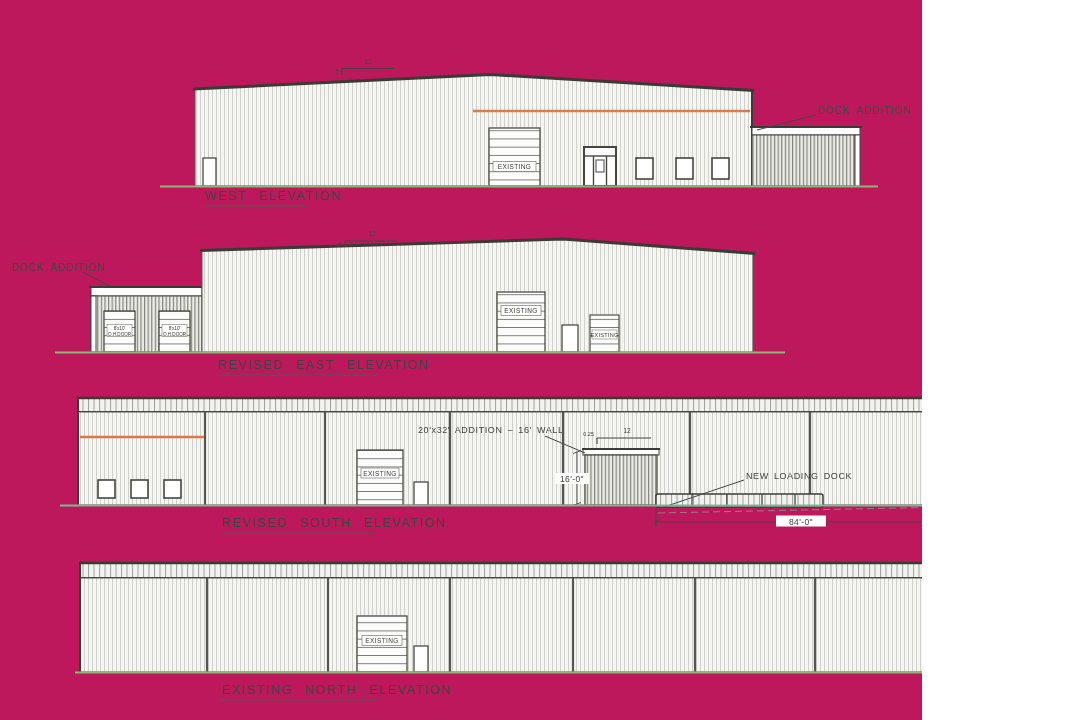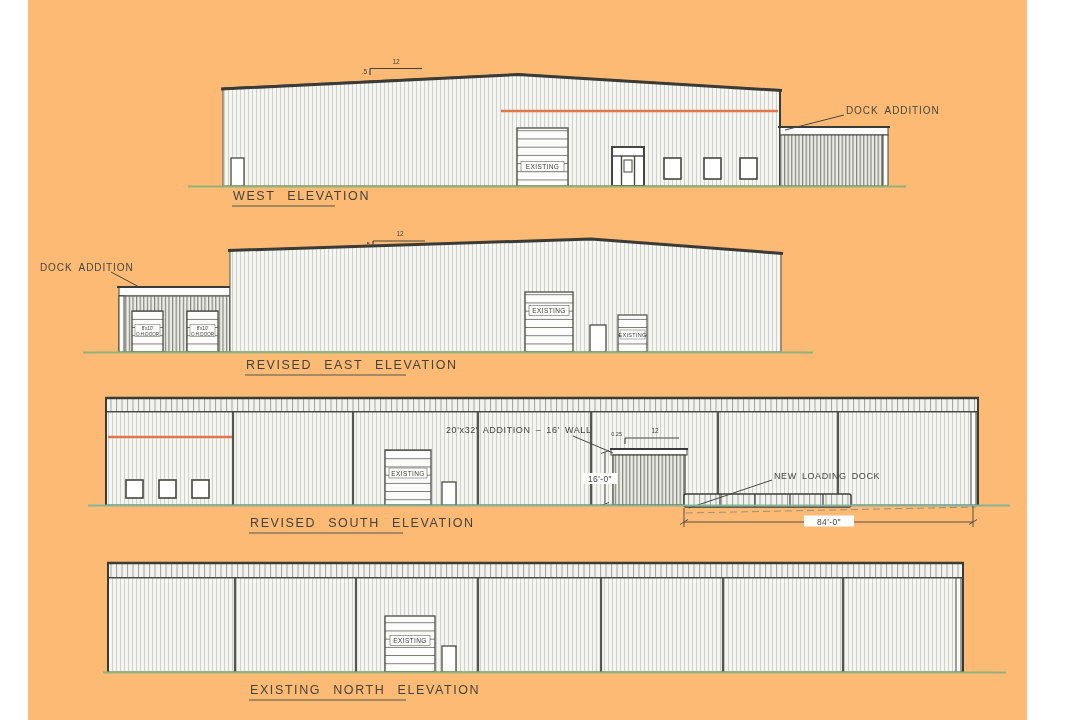--- a/index.html
+++ b/index.html
@@ -1,20 +1,19 @@
 <!DOCTYPE html>
 <html><head>
 <meta charset="utf-8">
 <style>
   html,body { margin:0; padding:0; background:#ffffff; }
   .page {
-    position:relative; width:999px; height:720px;
-    background:#fdba74; overflow:hidden;
+    position:relative; width:922px; height:720px;
+    background:#be185d; overflow:hidden;
     font-family:"Liberation Sans", sans-serif;
-    margin-left:28px;
   }
   svg { display:block; }
   .t-title  { font-family:"Liberation Sans",sans-serif; font-size:12.5px; letter-spacing:1.6px; word-spacing:7px; fill:#42433e; }
   .t-anno   { font-family:"Liberation Sans",sans-serif; font-size:10px;  letter-spacing:0.9px; word-spacing:3px; fill:#45463f; }
   .t-anno-s { font-family:"Liberation Sans",sans-serif; font-size:9px;   letter-spacing:0.6px; word-spacing:2px; fill:#45463f; }
   .t-dim    { font-family:"Liberation Sans",sans-serif; font-size:8.5px; letter-spacing:0.4px; fill:#45463f; }
   .t-slope  { font-family:"Liberation Sans",sans-serif; font-size:6.5px; fill:#45463f; }
   .t-slope-s{ font-family:"Liberation Sans",sans-serif; font-size:5.5px; fill:#45463f; }
   .t-door   { font-family:"Liberation Sans",sans-serif; font-size:6.5px; letter-spacing:0.4px; fill:#3c3d38; }
   .t-door-s { font-family:"Liberation Sans",sans-serif; font-size:5.5px; letter-spacing:0.3px; fill:#3c3d38; }

